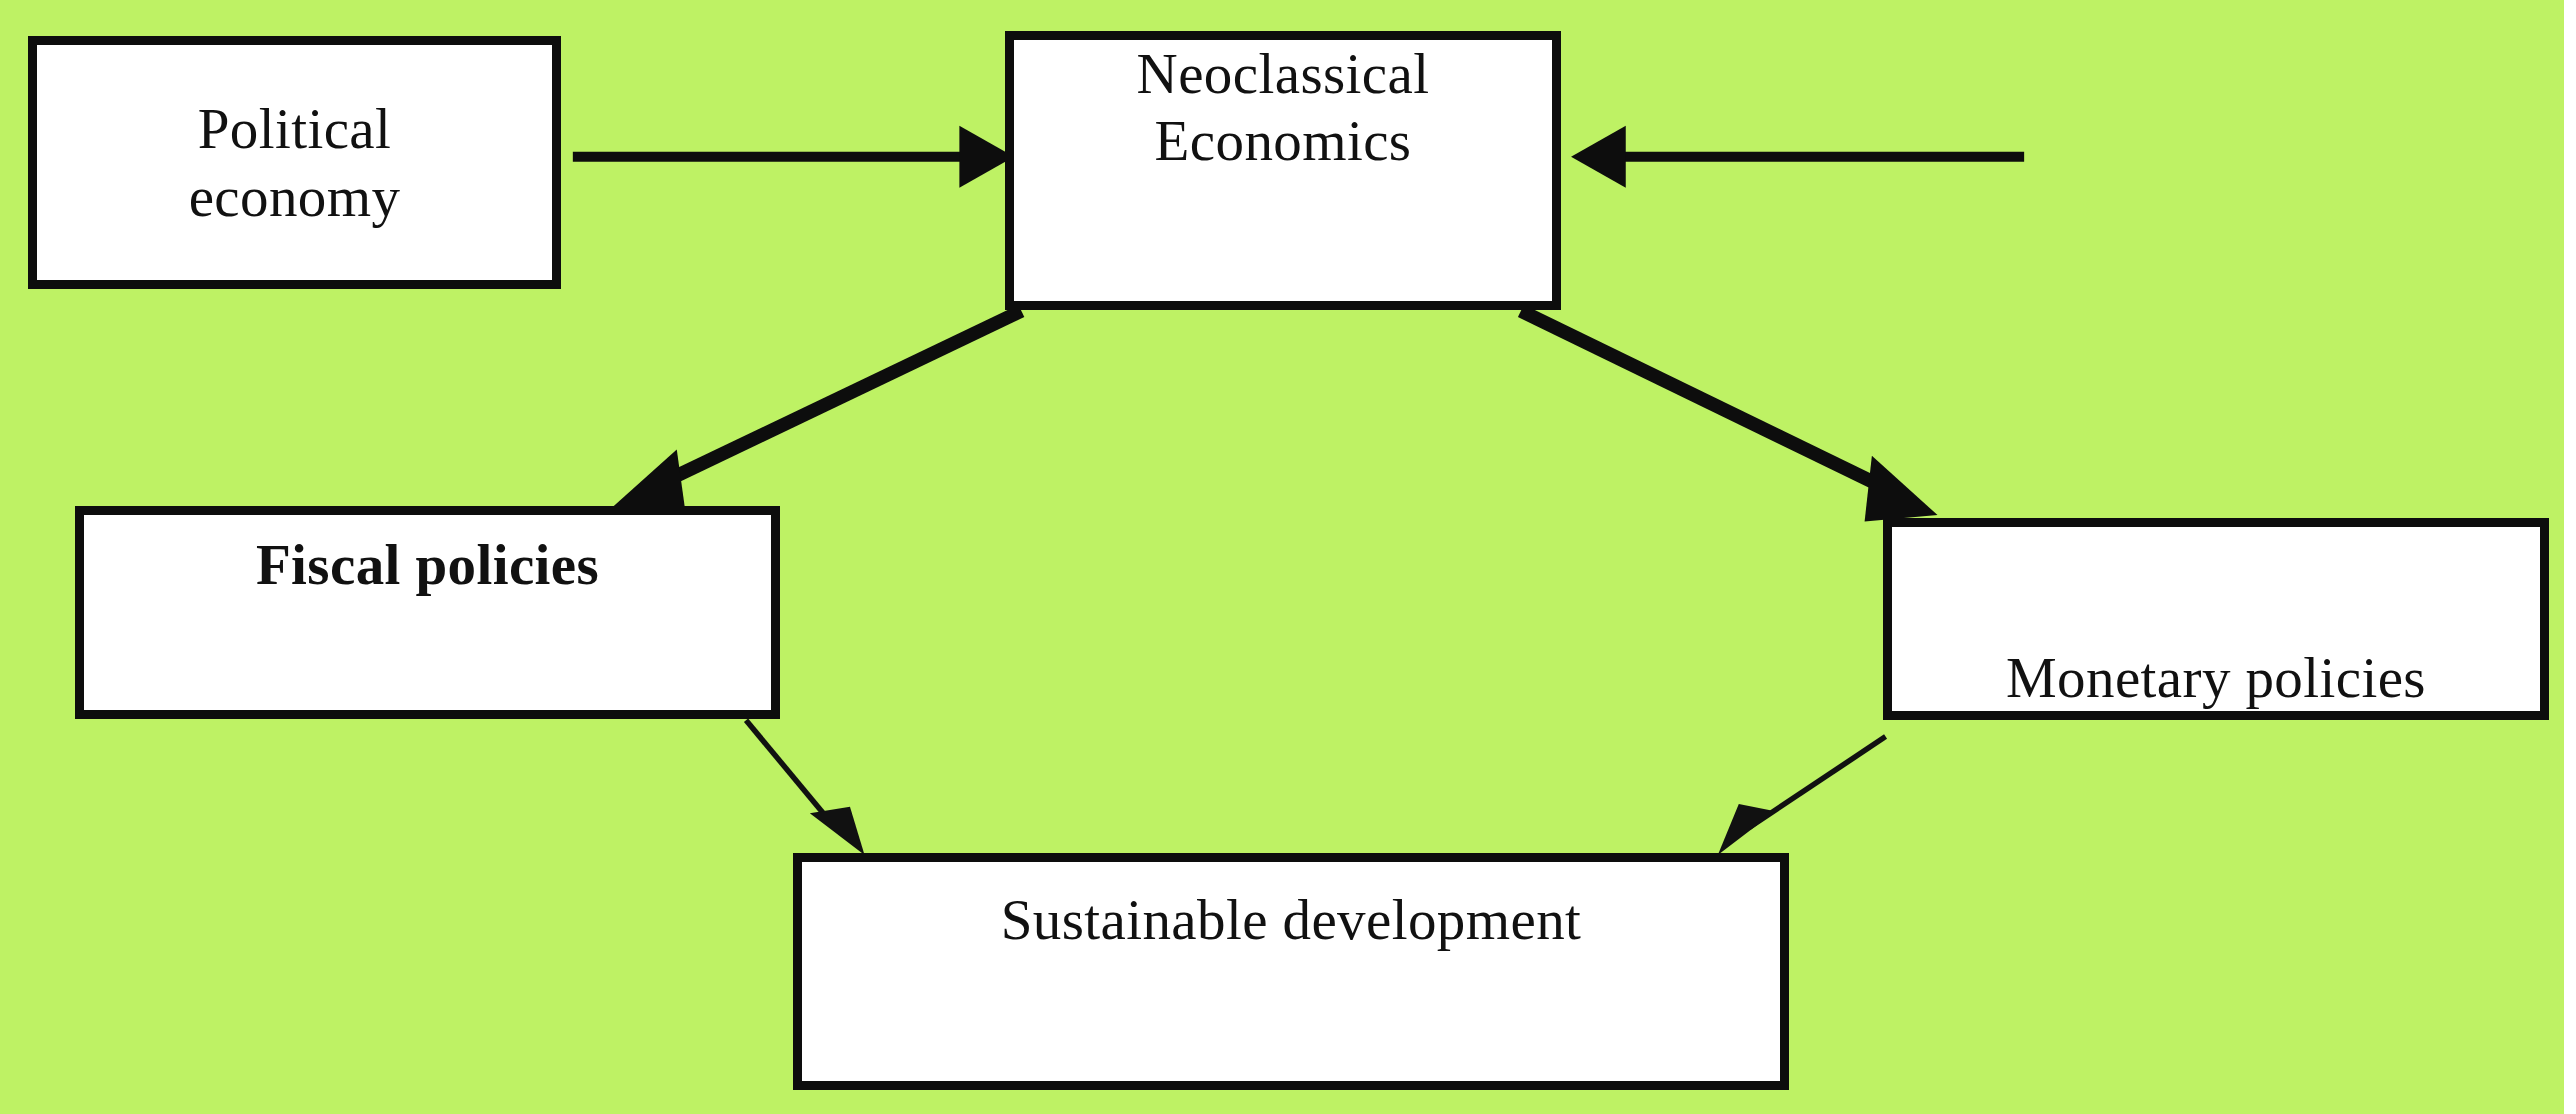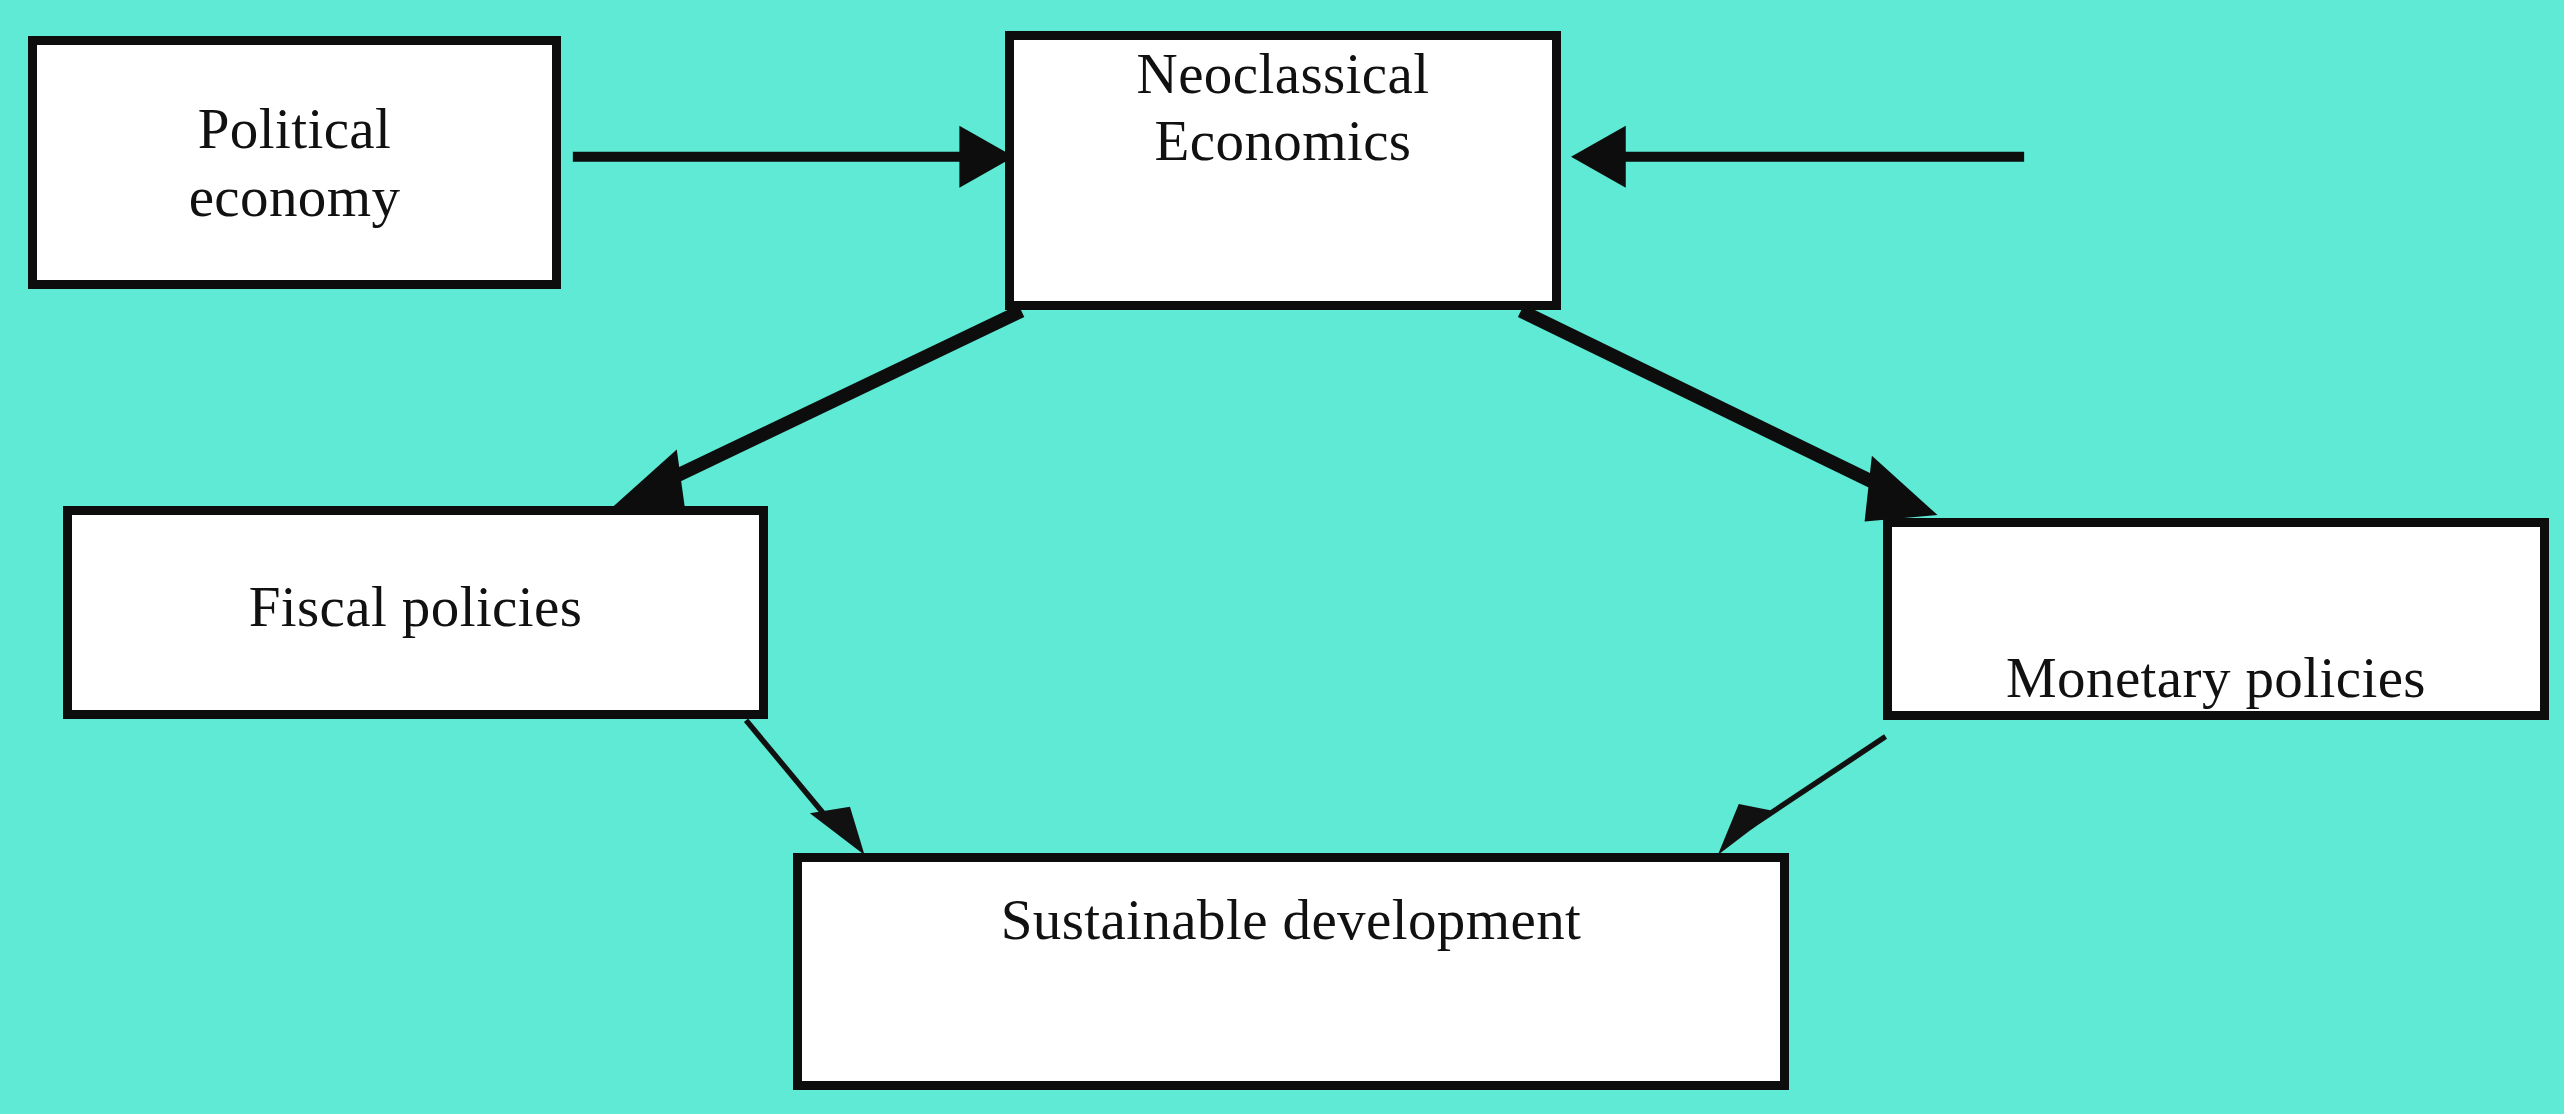--- a/index.html
+++ b/index.html
@@ -8,21 +8,21 @@
     padding: 0;
     background: #ffffff;
   }
   body {
     font-family: "Liberation Serif", "DejaVu Serif", serif;
   }
   #diagram-root {
     position: relative;
     width: 2564px;
     height: 1114px;
-    background: #5eead4;
+    background: #bef264;
     overflow: hidden;
   }
   #arrow-layer {
     position: absolute;
     top: 0;
     left: 0;
     width: 2576px;
     height: 1114px;
     pointer-events: none;
   }
@@ -51,23 +51,24 @@
   }
   #node-neoclassical-economics {
     left: 1005px; top: 31px;  width: 556px;  height: 279px;
   }
   #node-ecological-economics {
     left: 1991px; top: 36px;  width: 558px;  height: 253px;
     align-items: center;
   }
   
   #node-fiscal-policies {
-    left: 63px;  top: 506px; width: 705px;  height: 213px;
+    left: 75px;  top: 506px; width: 705px;  height: 213px;
     align-items: flex-start;
-    padding-top: 58px;
+    padding-top: 16px;
+    font-weight: bold;
   }
   #node-monetary-policies {
     left: 1883px; top: 518px; width: 666px;  height: 202px;
     align-items: flex-end;
     padding-top: 33px;
   }
   
   #node-sustainable-development {
     left: 793px; top: 853px; width: 996px; height: 237px;
     align-items: flex-start;

